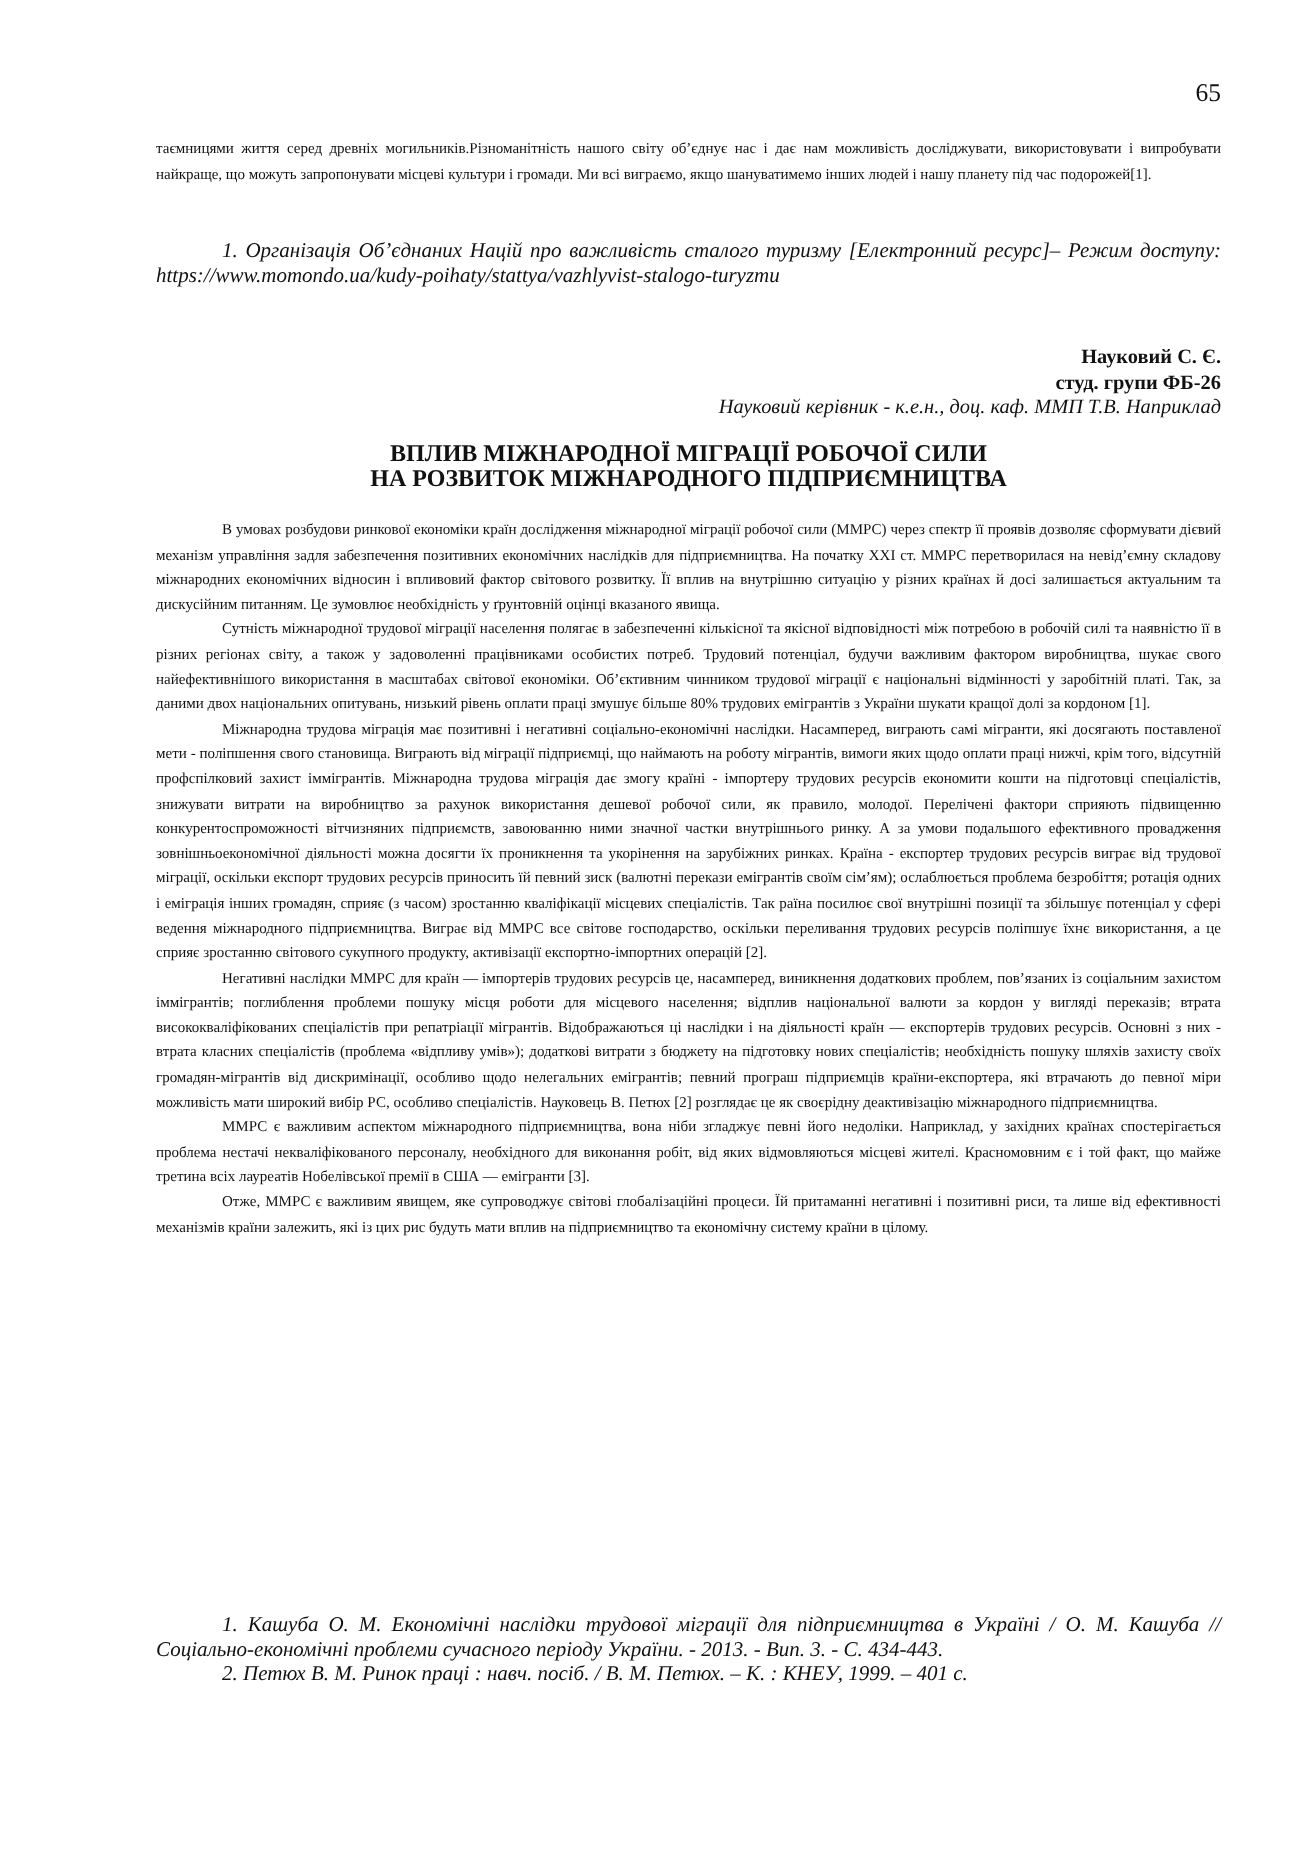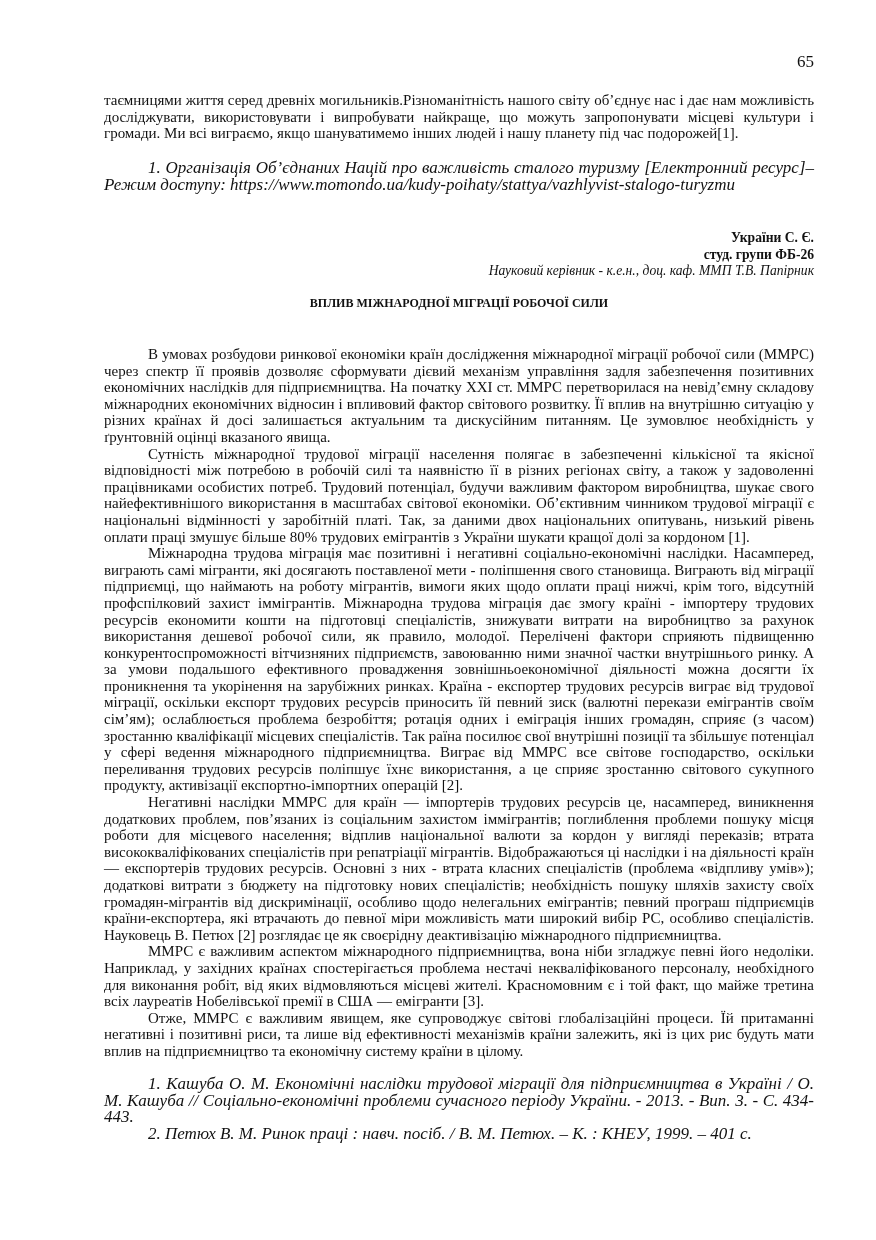--- a/index.html
+++ b/index.html
@@ -1,46 +1,47 @@
 <!DOCTYPE html>
 <html><head>
   <meta charset="utf-8">
   <style>
     html, body { margin: 0; padding: 0; background: #ffffff; }
     body { width: 876px; height: 1240px; position: relative; overflow: hidden;
       font-family: "Liberation Serif", "DejaVu Serif", serif; color: #111; }
     .page { position: absolute; left: 104px; top: 0; width: 710px; }
     .page-number { position: absolute; right: 0; top: 52px; font-size: 17px; }
-    .para { font-size: 15px; line-height: 16.6px; text-align: justify; margin: 0; text-indent: 44px; }
+    .para { font-size: 10px; line-height: 16.6px; text-align: justify; margin: 0; text-indent: 44px; }
     .para.noindent { text-indent: 0; }
-    .ref { font-size: 17px; line-height: 16.6px; text-align: justify; margin: 0; text-indent: 44px; font-style: italic; }
+    .ref { font-size: 14px; line-height: 16.6px; text-align: justify; margin: 0; text-indent: 44px; font-style: italic; }
     .author-block { text-align: right; font-size: 13.6px; line-height: 16.6px; }
     .author-name { font-weight: bold; }
     .author-group { font-weight: bold; }
     .supervisor { font-style: italic; }
-    .title { text-align: center; font-weight: bold; font-size: 12px; line-height: 16.6px; margin: 0; }
+    .title { text-align: center; font-weight: bold; font-size: 16px; line-height: 16.6px; margin: 0; }
   </style>
 </head>
 <body>
 
 <div class="page">
   <div class="page-number">65</div>
 
   <p class="para noindent" style="position:absolute; top:92px; width:710px;">таємницями життя серед древніх могильників.Різноманітність нашого світу об’єднує нас і дає нам можливість досліджувати, використовувати і випробувати найкраще, що можуть запропонувати місцеві культури і громади. Ми всі виграємо, якщо шануватимемо інших людей і нашу планету під час подорожей[1].</p>
 
   <p class="ref" style="position:absolute; top:160px; width:710px;">1. Організація Об’єднаних Націй про важливість сталого туризму [Електронний ресурс]– Режим доступу: https://www.momondo.ua/kudy-poihaty/stattya/vazhlyvist-stalogo-turyzmu</p>
 
   <div class="author-block" style="position:absolute; top:230px; width:710px;">
-    <div class="author-name">України С. Є.</div>
+    <div class="author-name">Науковий С. Є.</div>
     <div class="author-group">студ. групи ФБ-26</div>
-    <div class="supervisor">Науковий керівник - к.е.н., доц. каф. ММП Т.В. Папірник</div>
+    <div class="supervisor">Науковий керівник - к.е.н., доц. каф. ММП Т.В. Наприклад</div>
   </div>
 
   <div style="position:absolute; top:295px; width:710px;">
     <p class="title">ВПЛИВ МІЖНАРОДНОЇ МІГРАЦІЇ РОБОЧОЇ СИЛИ</p>
+    <p class="title">НА РОЗВИТОК МІЖНАРОДНОГО ПІДПРИЄМНИЦТВА</p>
   </div>
 
   <div style="position:absolute; top:346px; width:710px;">
     <p class="para">В умовах розбудови ринкової економіки країн дослідження міжнародної міграції робочої сили (ММРС) через спектр її проявів дозволяє сформувати дієвий механізм управління задля забезпечення позитивних економічних наслідків для підприємництва. На початку ХХІ ст. ММРС перетворилася на невід’ємну складову міжнародних економічних відносин і впливовий фактор світового розвитку. Її вплив на внутрішню ситуацію у різних країнах й досі залишається актуальним та дискусійним питанням. Це зумовлює необхідність у ґрунтовній оцінці вказаного явища.</p>
     <p class="para">Сутність міжнародної трудової міграції населення полягає в забезпеченні кількісної та якісної відповідності між потребою в робочій силі та наявністю її в різних регіонах світу, а також у задоволенні працівниками особистих потреб. Трудовий потенціал, будучи важливим фактором виробництва, шукає свого найефективнішого використання в масштабах світової економіки. Об’єктивним чинником трудової міграції є національні відмінності у заробітній платі. Так, за даними двох національних опитувань, низький рівень оплати праці змушує більше 80% трудових емігрантів з України шукати кращої долі за кордоном [1].</p>
     <p class="para">Міжнародна трудова міграція має позитивні і негативні соціально-економічні наслідки. Насамперед, виграють самі мігранти, які досягають поставленої мети - поліпшення свого становища. Виграють від міграції підприємці, що наймають на роботу мігрантів, вимоги яких щодо оплати праці нижчі, крім того, відсутній профспілковий захист іммігрантів. Міжнародна трудова міграція дає змогу країні - імпортеру трудових ресурсів економити кошти на підготовці спеціалістів, знижувати витрати на виробництво за рахунок використання дешевої робочої сили, як правило, молодої. Перелічені фактори сприяють підвищенню конкурентоспроможності вітчизняних підприємств, завоюванню ними значної частки внутрішнього ринку. А за умови подальшого ефективного провадження зовнішньоекономічної діяльності можна досягти їх проникнення та укорінення на зарубіжних ринках. Країна - експортер трудових ресурсів виграє від трудової міграції, оскільки експорт трудових ресурсів приносить їй певний зиск (валютні перекази емігрантів своїм сім’ям); ослаблюється проблема безробіття; ротація одних і еміграція інших громадян, сприяє (з часом) зростанню кваліфікації місцевих спеціалістів. Так раїна посилює свої внутрішні позиції та збільшує потенціал у сфері ведення міжнародного підприємництва. Виграє від ММРС все світове господарство, оскільки переливання трудових ресурсів поліпшує їхнє використання, а це сприяє зростанню світового сукупного продукту, активізації експортно-імпортних операцій [2].</p>
     <p class="para">Негативні наслідки ММРС для країн — імпортерів трудових ресурсів це, насамперед, виникнення додаткових проблем, пов’язаних із соціальним захистом іммігрантів; поглиблення проблеми пошуку місця роботи для місцевого населення; відплив національної валюти за кордон у вигляді переказів; втрата висококваліфікованих спеціалістів при репатріації мігрантів. Відображаються ці наслідки і на діяльності країн — експортерів трудових ресурсів. Основні з них - втрата класних спеціалістів (проблема «відпливу умів»); додаткові витрати з бюджету на підготовку нових спеціалістів; необхідність пошуку шляхів захисту своїх громадян-мігрантів від дискримінації, особливо щодо нелегальних емігрантів; певний програш підприємців країни-експортера, які втрачають до певної міри можливість мати широкий вибір РС, особливо спеціалістів. Науковець В. Петюх [2] розглядає це як своєрідну деактивізацію міжнародного підприємництва.</p>
     <p class="para">ММРС є важливим аспектом міжнародного підприємництва, вона ніби  згладжує певні його недоліки. Наприклад, у західних країнах спостерігається проблема нестачі некваліфікованого персоналу, необхідного для виконання робіт, від яких відмовляються місцеві жителі. Красномовним є і той факт, що майже третина всіх лауреатів Нобелівської премії в США  — емігранти [3].</p>
     <p class="para">Отже, ММРС є важливим явищем, яке супроводжує світові глобалізаційні процеси. Їй притаманні негативні і позитивні риси, та лише від ефективності механізмів країни залежить, які із цих рис будуть мати вплив на підприємництво та економічну систему країни в цілому.</p>
   </div>

